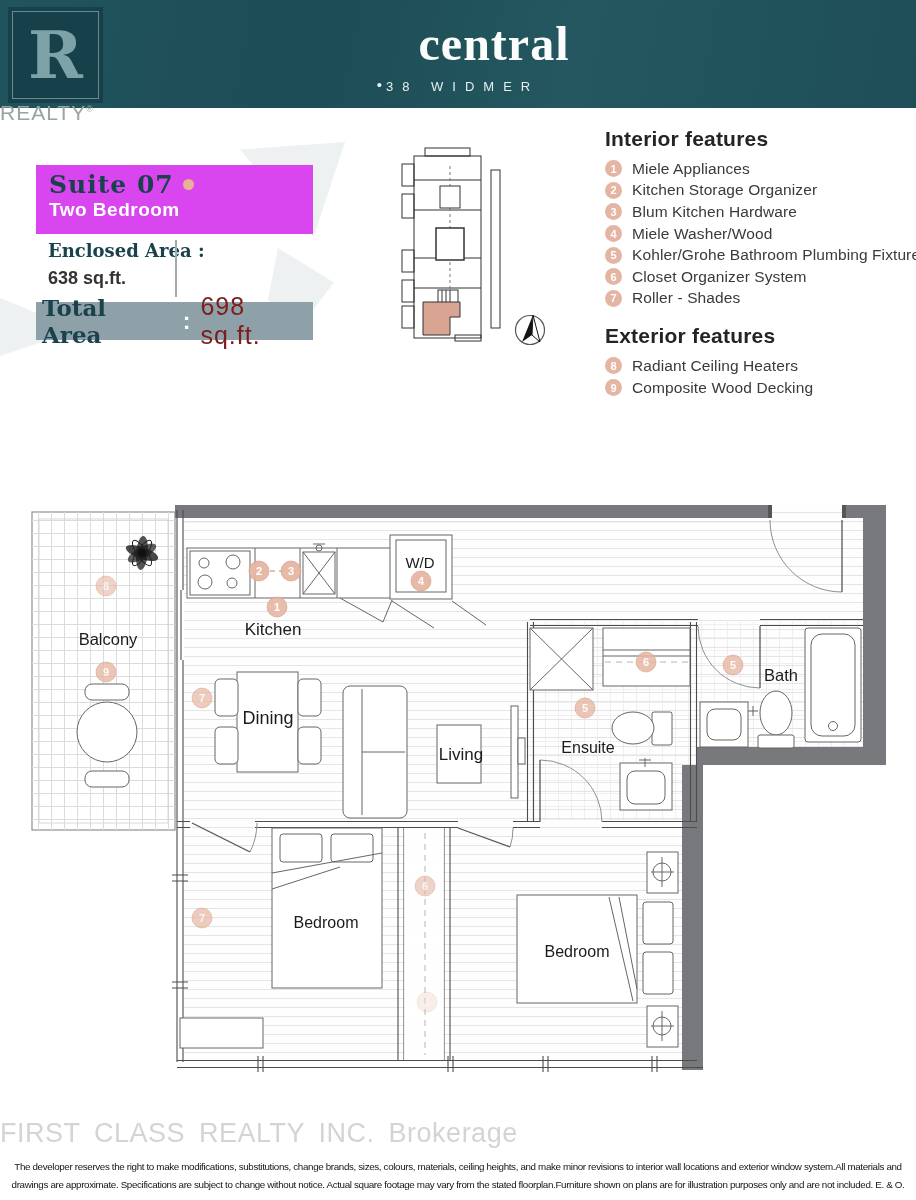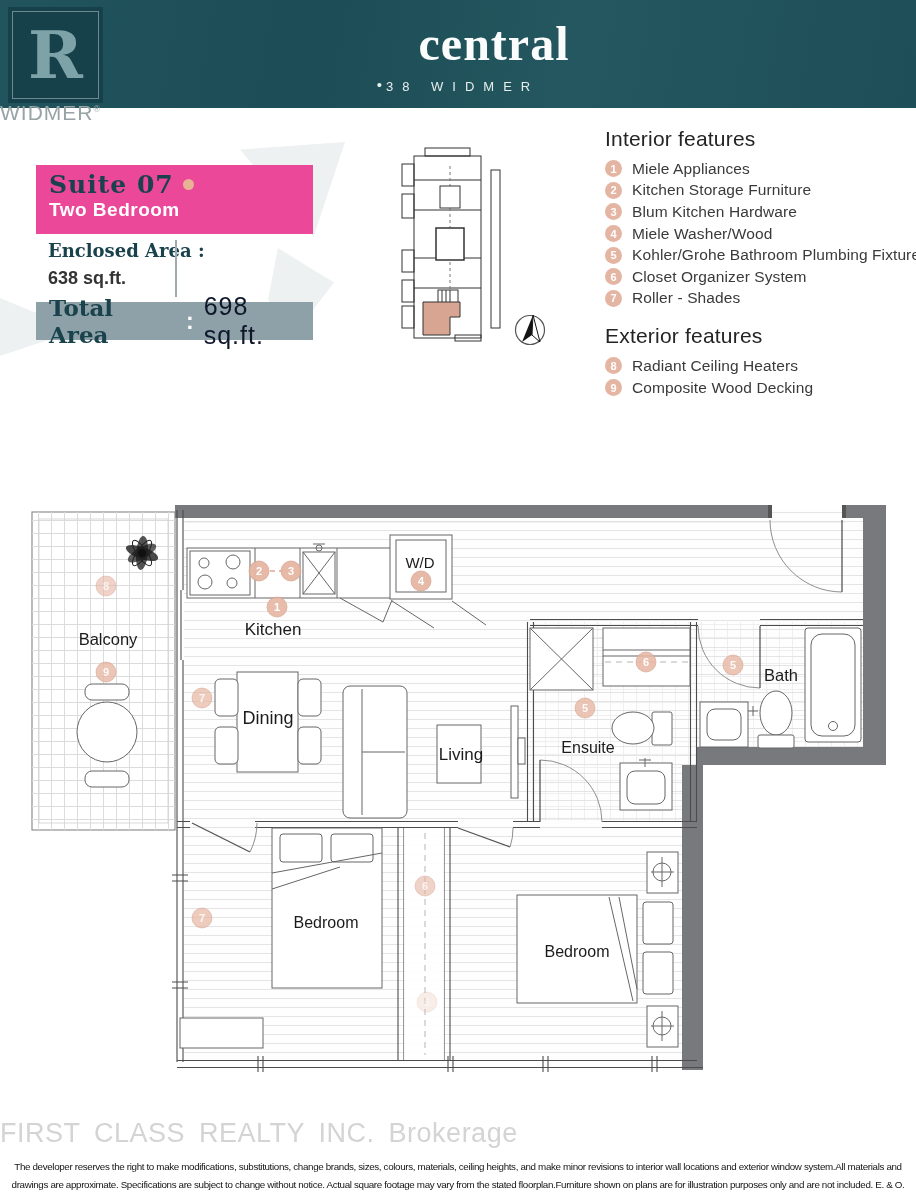--- a/index.html
+++ b/index.html
@@ -17,40 +17,40 @@
   .logo-box{position:absolute;left:8px;top:7px;width:95px;height:96px;background:#16414b;
             display:flex;align-items:center;justify-content:center;}
   .logo-inner{position:absolute;left:4px;top:4px;right:4px;bottom:4px;border:1px solid rgba(190,212,214,.5);}
   .logo-r{font-family:"DejaVu Serif",serif;font-weight:700;font-size:66px;color:#7da3a8;line-height:1;}
   .logo-label{position:absolute;left:0px;top:101px;width:120px;color:#97a3a5;font-size:21px;
               letter-spacing:1px;font-weight:400;}
   .logo-label sup{font-size:9px;}
   
   .wmshape{position:absolute;background:#eef1f1;z-index:0;}
   
-  .box1{position:absolute;left:36px;top:165px;width:277px;height:69px;background:#ec4899;z-index:1;}
+  .box1{position:absolute;left:36px;top:165px;width:277px;height:69px;background:#d946ef;z-index:1;}
   .suite-name{position:absolute;left:13px;top:5px;font-family:"DejaVu Serif",serif;font-weight:700;
               font-size:25px;color:#19424c;letter-spacing:1px;}
   .suite-dot{display:inline-block;width:11px;height:11px;border-radius:50%;background:#e8b295;
              margin-left:9px;margin-bottom:3px;}
   .suite-type{position:absolute;left:13px;top:34px;font-size:19px;font-weight:700;color:#ffffff;letter-spacing:.5px;}
   .areas{position:absolute;left:36px;top:238px;width:277px;height:62px;z-index:1;}
   .area-col1{position:absolute;left:12px;top:2px;}
   .area-col2{position:absolute;left:154px;top:2px;}
   .area-label{font-family:"DejaVu Serif",serif;font-weight:700;font-size:18px;color:#19424c;}
   .area-value{font-size:18px;font-weight:700;color:#333333;margin-top:7px;}
   .area-divider{position:absolute;left:139px;top:2px;width:2px;height:57px;background:#9fabaf;}
   .box2{position:absolute;left:36px;top:302px;width:277px;height:38px;background:#8ea1a8;z-index:1;
-        display:flex;align-items:center;padding-left:13px;box-sizing:border-box;}
+        display:flex;align-items:center;padding-left:6px;box-sizing:border-box;}
   .total-label{font-family:"DejaVu Serif",serif;font-weight:700;font-size:23px;color:#19424c;}
   .total-colon{color:#ffffff;font-size:23px;margin:0 10px 0 14px;font-weight:700;}
-  .total-value{color:#0f172a;font-size:25px;letter-spacing:1px;word-spacing:4px;font-weight:400;}
+  .total-value{color:#7f1d1d;font-size:25px;letter-spacing:1px;word-spacing:4px;font-weight:400;}
   
   .features{position:absolute;left:605px;top:126px;width:311px;z-index:1;}
-  .feat-title{font-size:21px;font-weight:400;color:#242424;line-height:25px;letter-spacing:.2px;}
+  .feat-title{font-size:21px;font-weight:700;color:#242424;line-height:25px;letter-spacing:.2px;}
   .feat-list{list-style:none;margin:7px 0 14px 0;padding:0;}
   .feat-list li{display:flex;align-items:center;height:21.6px;gap:10px;}
   .fnum{width:17px;height:17px;border-radius:50%;background:#e5b5a3;color:#fff;font-size:11px;
         font-weight:700;display:flex;align-items:center;justify-content:center;flex:none;}
   .ftext{font-size:15.5px;color:#3a3a3a;white-space:nowrap;letter-spacing:.1px;}
   
   .keyplan{position:absolute;left:398px;top:142px;z-index:1;}
   .compass{position:absolute;left:512px;top:309px;z-index:1;}
   
   .plan{position:absolute;left:0;top:495px;z-index:1;}
@@ -76,21 +76,21 @@
 
   <div class="header">
     <div class="brand">central</div>
     <div class="brand-sub"><span class="bdot">•</span><span>38 WIDMER</span></div>
   </div>
 
   <div class="logo-box">
     <div class="logo-inner"></div>
     <span class="logo-r">R</span>
   </div>
-  <div class="logo-label"><span>WIDMER</span><sup>®</sup></div>
+  <div class="logo-label"><span>REALTY</span><sup>®</sup></div>
 
   <div class="wmshape" style="left:240px;top:142px;width:105px;height:95px;clip-path:polygon(0 8%,100% 0,70% 100%);"></div>
   <div class="wmshape" style="left:0px;top:298px;width:78px;height:58px;clip-path:polygon(0 0,100% 55%,0 100%);"></div>
   <div class="wmshape" style="left:268px;top:248px;width:66px;height:86px;clip-path:polygon(15% 0,100% 40%,40% 100%,0 60%);"></div>
 
   <div class="box1">
     <div class="suite-name"><span>Suite 07</span><span class="suite-dot"></span></div>
     <div class="suite-type">Two Bedroom</div>
   </div>
   <div class="areas">
@@ -137,21 +137,21 @@
     <div class="feat-title">Interior features</div>
     <ul class="feat-list">
 
         <li>
           <span class="fnum">1</span>
           <span class="ftext">Miele Appliances</span>
         </li>
 
         <li>
           <span class="fnum">2</span>
-          <span class="ftext">Kitchen Storage Furniture</span>
+          <span class="ftext">Kitchen Storage Organizer</span>
         </li>
 
         <li>
           <span class="fnum">3</span>
           <span class="ftext">Blum Kitchen Hardware</span>
         </li>
 
         <li>
           <span class="fnum">4</span>
           <span class="ftext">Miele Washer/Wood</span>

